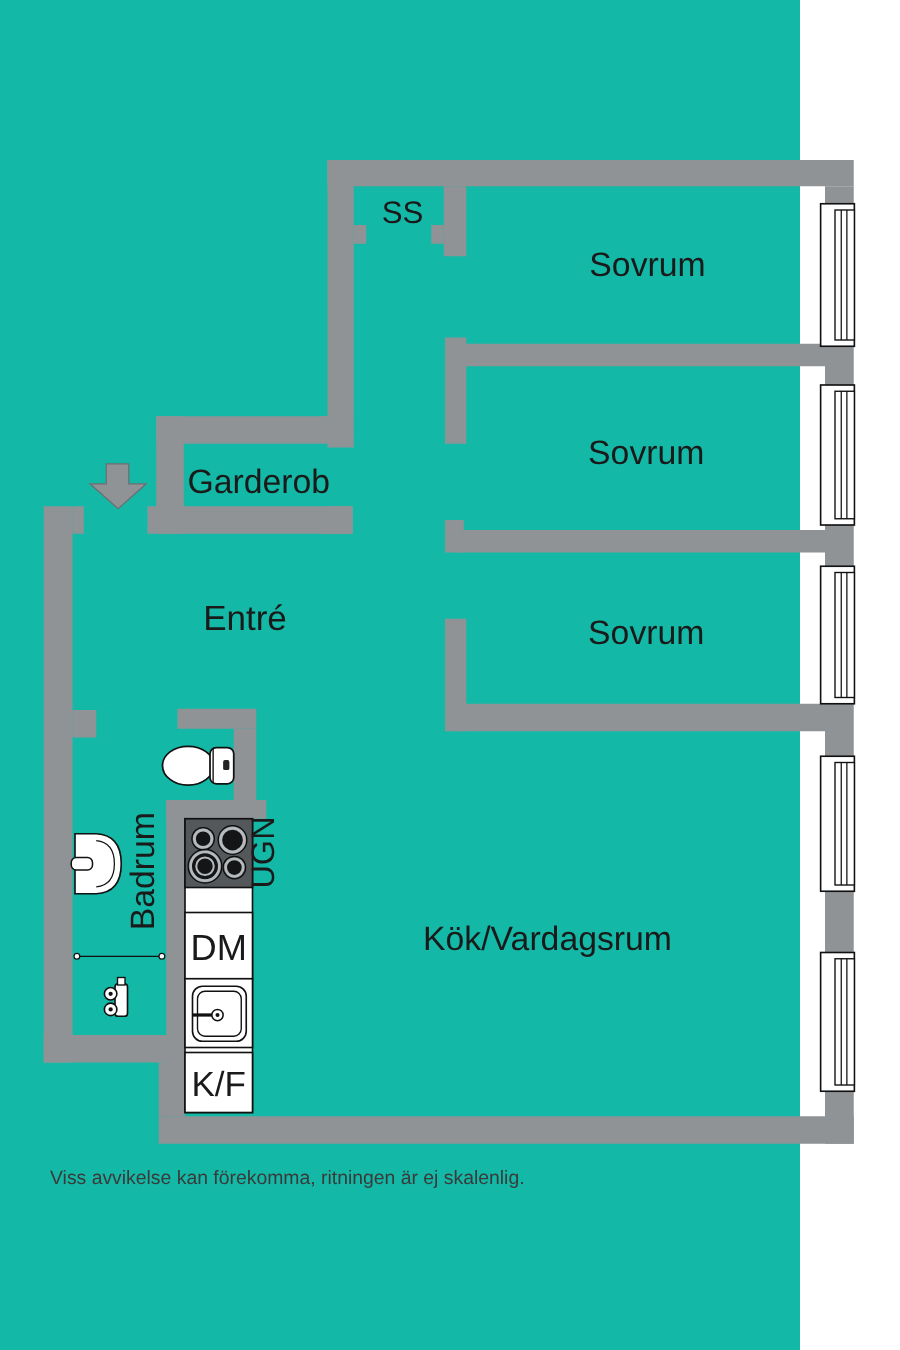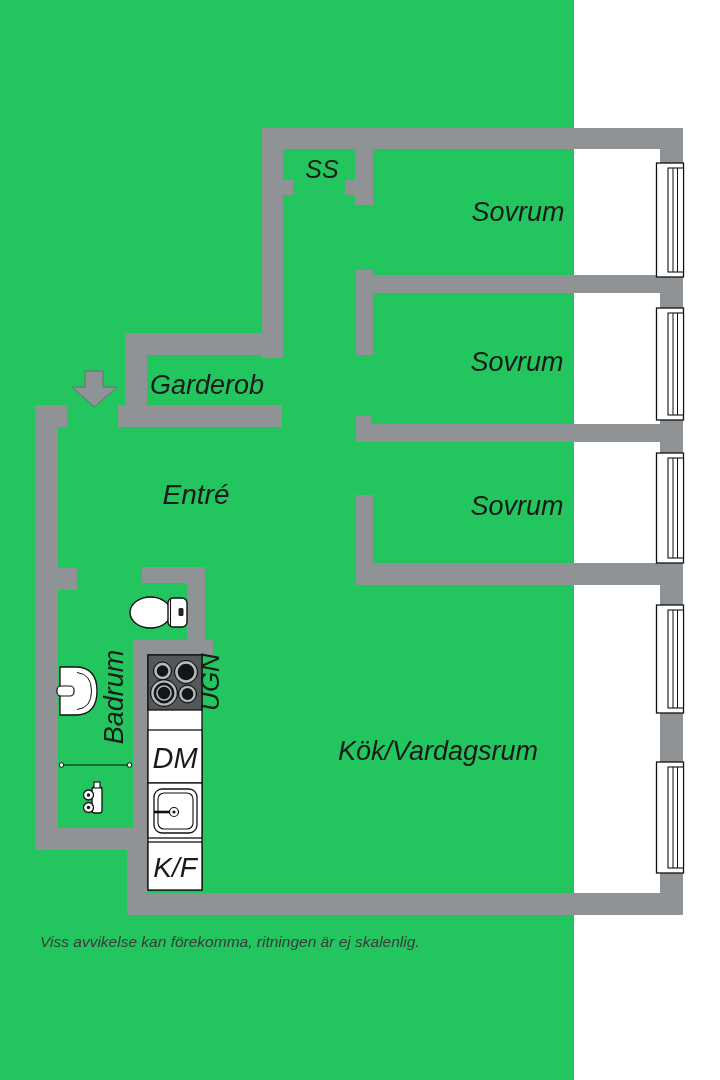--- a/index.html
+++ b/index.html
@@ -1,16 +1,16 @@
 <!DOCTYPE html>
 <html><head>
 <meta charset="utf-8">
 <style>
   html,body{margin:0;padding:0;background:#ffffff;width:720px;height:1080px;overflow:hidden;}
-  .page{position:relative;width:574px;height:1080px;background:#22c55e;font-style:italic;}
+  .page{position:relative;width:640px;height:1080px;background:#14b8a6;}
   svg{display:block;}
   .wall{fill:#8f9396;}
   .room-label{font-family:"Liberation Sans","DejaVu Sans",sans-serif;fill:#1a1a1a;}
   .fixture{fill:#ffffff;stroke:#111111;}
   .thin{stroke:#111111;fill:none;}
   .disclaimer{font-family:"Liberation Sans","DejaVu Sans",sans-serif;fill:#3a3a3a;}
 </style>
 </head>
 <body>
 

